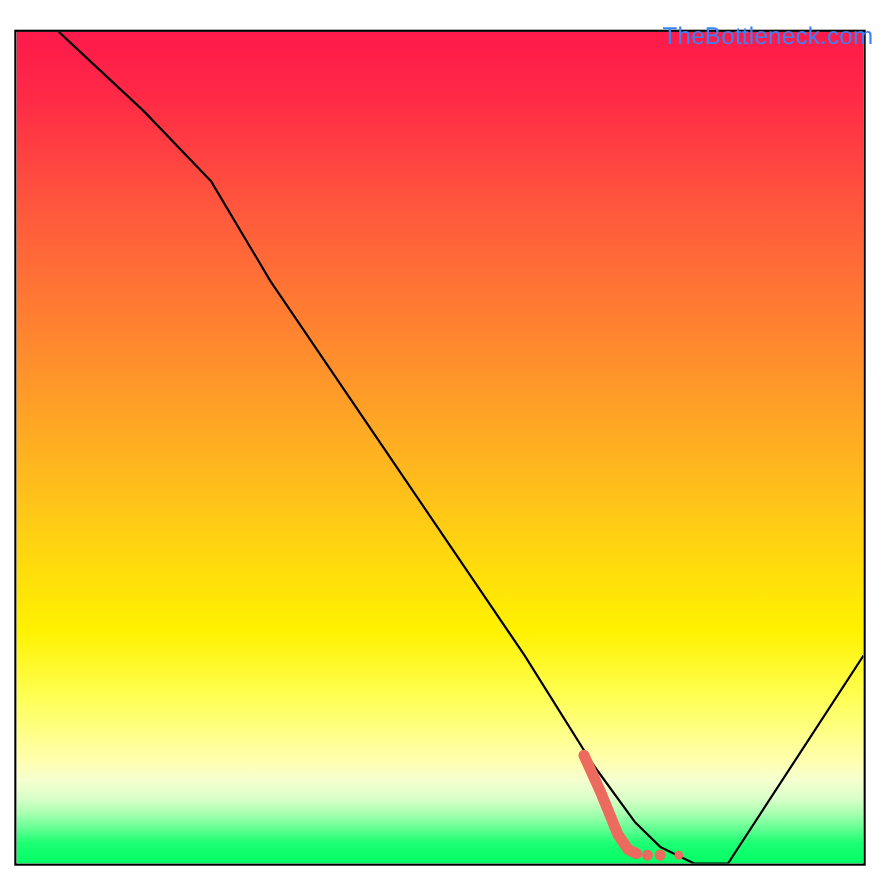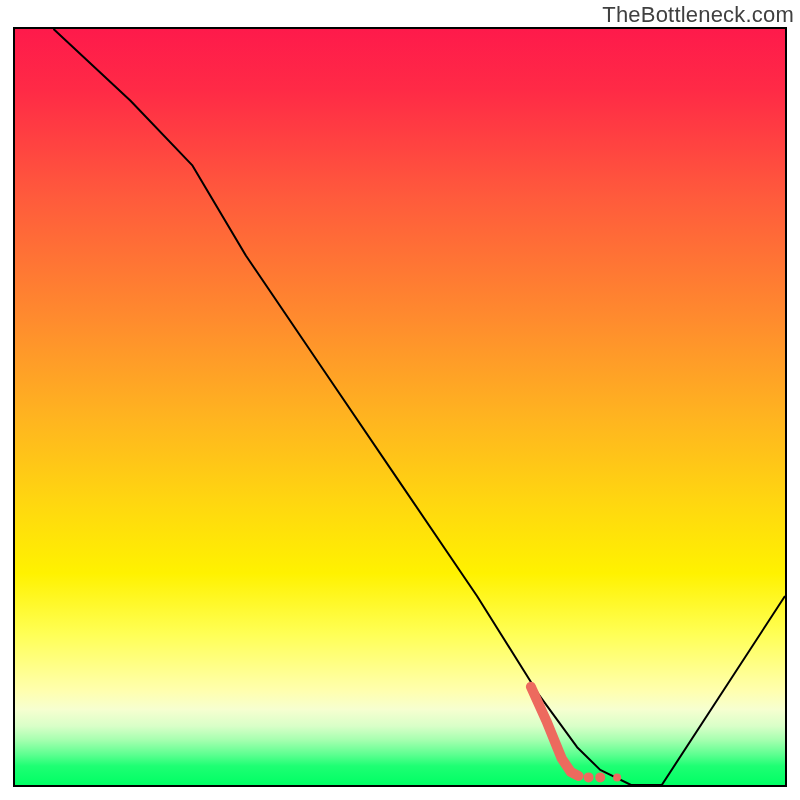--- a/index.html
+++ b/index.html
@@ -4,25 +4,25 @@
 <style>
   * { margin: 0; padding: 0; box-sizing: border-box; }
   html, body { width: 800px; height: 800px; overflow: hidden; background: #fff; }
   .wrap {
     position: relative;
     width: 800px;
     height: 800px;
   }
   .watermark {
     position: absolute;
-    top: 2px;
+    top: 20px;
     right: 6px;
     font-family: Arial, Helvetica, sans-serif;
     font-size: 22px;
-    color: #404040;
+    color: #3b82f6;
     letter-spacing: 0.2px;
     z-index: 5;
     user-select: none;
   }
   .plot-outer {
     position: absolute;
     left: 13px;
     top: 27px;
     width: 774px;
     height: 760px;

